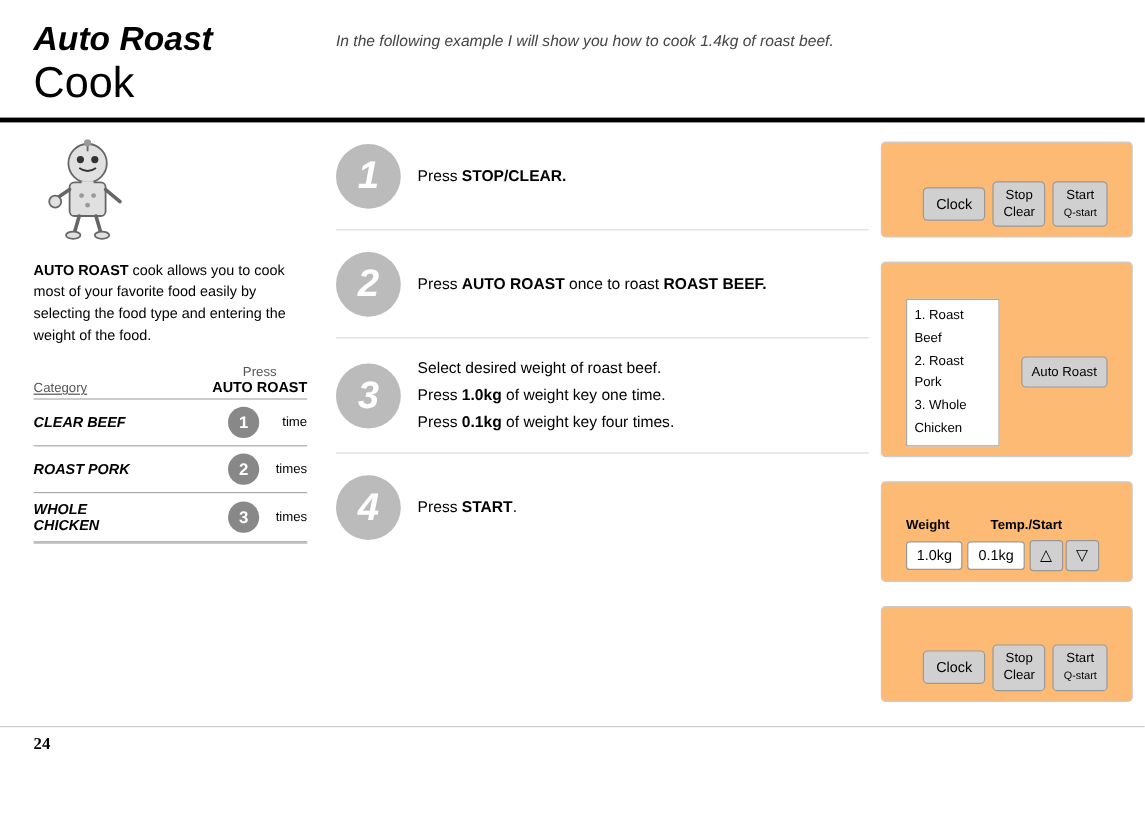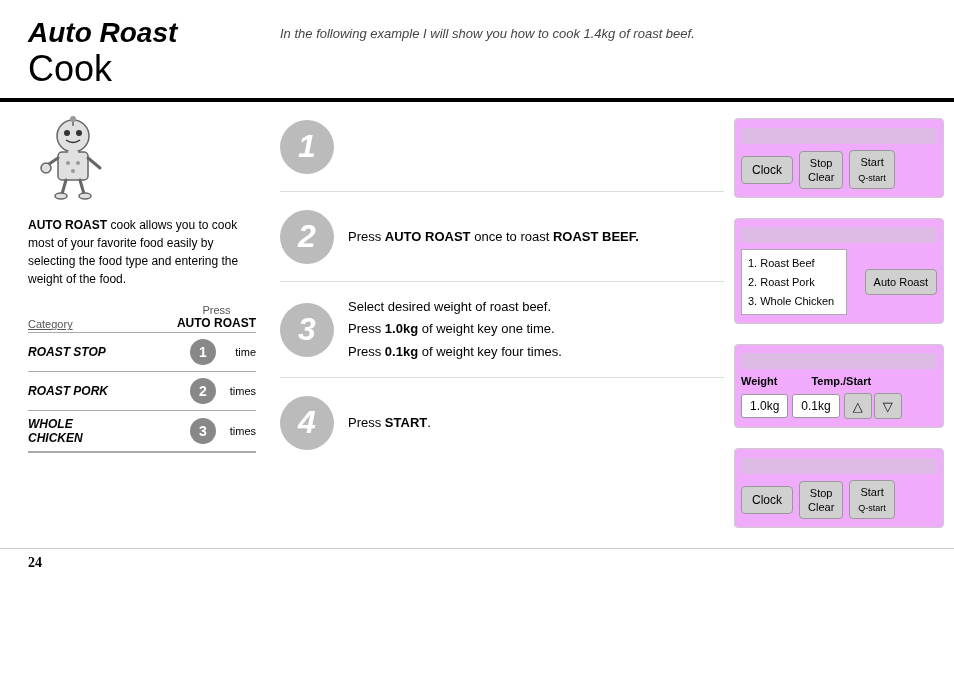--- a/index.html
+++ b/index.html
@@ -169,27 +169,28 @@
     
     .right-col {
       width: 220px;
       flex-shrink: 0;
       padding: 0 10px 0 0;
     }
 
     .panel-box {
       border: 1px solid #ccc;
       border-radius: 4px;
-      background: #f0abfc;
+      background: #fdba74;
       margin: 10px 0;
-      padding: 8px 6px;
+      padding: 8px 20px;
       min-height: 80px;
       display: flex;
       flex-direction: column;
       justify-content: flex-end;
+      align-items: flex-end;
     }
 
     
     .panel-btns {
       display: flex;
       gap: 6px;
       align-items: center;
       justify-content: flex-start;
     }
     .panel-btn {
@@ -365,21 +366,21 @@
 
     <div class="cat-header-row">
       <span class="cat-header-category">Category</span>
       <div style="text-align:center">
         <div class="cat-header-press">Press</div>
         <div class="cat-press-bold">AUTO ROAST</div>
       </div>
     </div>
 
     <div class="cat-row">
-      <span class="cat-label">ROAST STOP</span>
+      <span class="cat-label">CLEAR BEEF</span>
       <span class="cat-badge">1</span>
       <span class="cat-times">time</span>
     </div>
 
     <div class="cat-row">
       <span class="cat-label">ROAST PORK</span>
       <span class="cat-badge">2</span>
       <span class="cat-times">times</span>
     </div>
 
@@ -388,20 +389,23 @@
       <span class="cat-badge">3</span>
       <span class="cat-times">times</span>
     </div>
     <div class="cat-row" style="border-bottom:1px solid #aaa; padding:0;"></div>
   </div>
 
   <div class="center-col">
 
     <div class="step-row">
       <div class="step-badge">1</div>
+      <div class="step-text">
+        <span>Press </span><strong>STOP/CLEAR.</strong>
+      </div>
     </div>
 
     <div class="step-row">
       <div class="step-badge">2</div>
       <div class="step-text">
         <span>Press </span><strong>AUTO ROAST</strong><span> once to roast </span><strong>ROAST BEEF.</strong>
       </div>
     </div>
 
     <div class="step-row">

